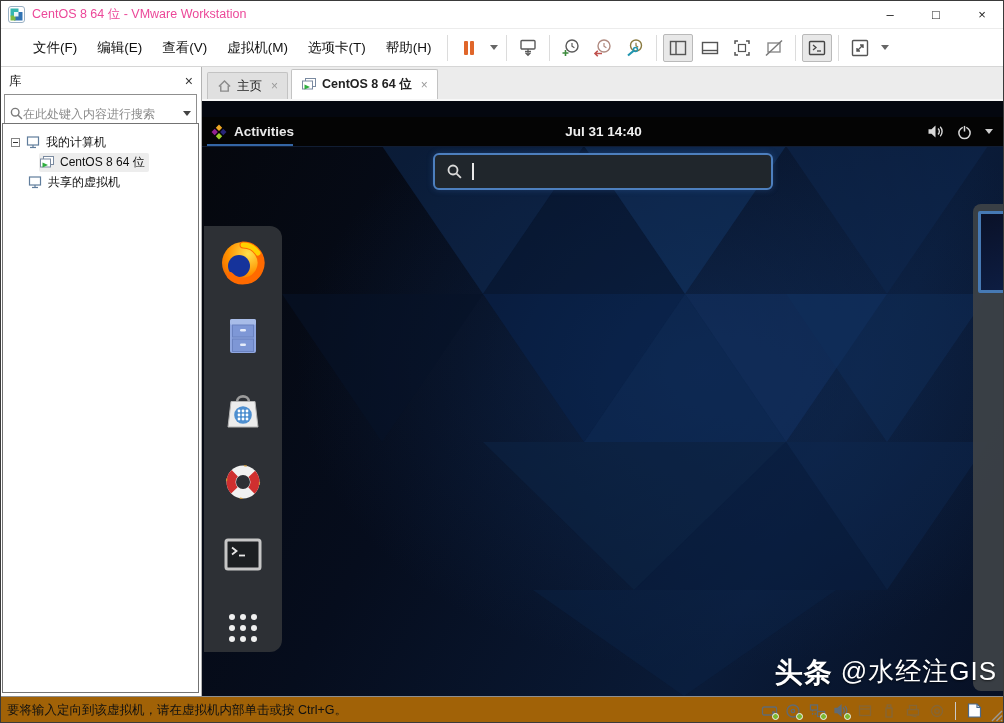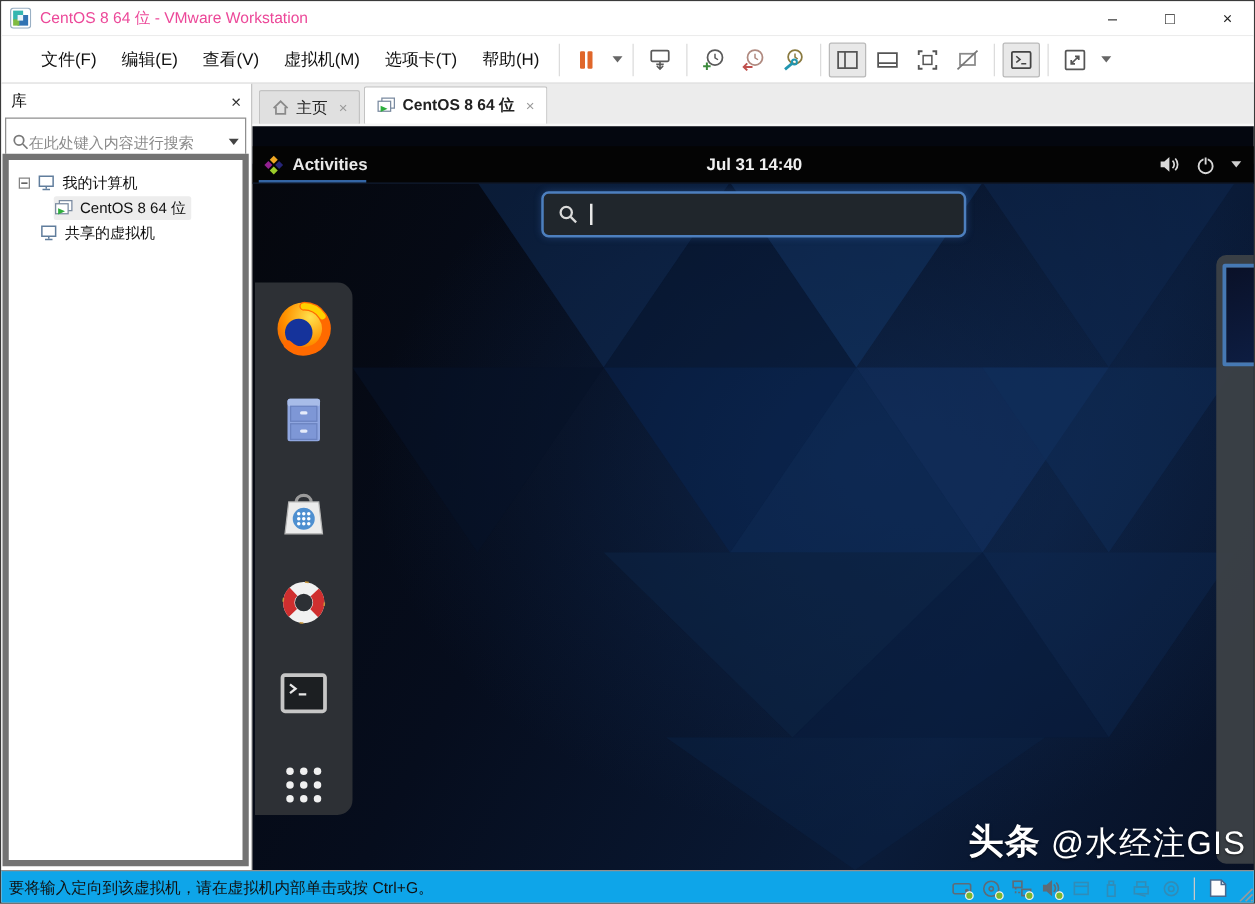--- a/index.html
+++ b/index.html
@@ -25,21 +25,21 @@
 
   
   .library { left:0; top:66px; width:201px; height:629px; background:#fff; border-right:1px solid #b3b3b3; }
   .lib-header { position:absolute; left:0; top:2px; width:100%; height:24px; display:flex; align-items:center; padding:0 8px; }
   .lib-title { font-size:12.5px; color:#111; }
   .lib-close { margin-left:auto; font-size:14px; color:#333; line-height:1; }
   .lib-search { position:absolute; left:3px; top:27px; width:193px; height:39px; border:1px solid #8f8f8f; display:flex; align-items:center; padding:0 5px; background:#fff; }
   .lib-search input { border:none; outline:none; flex:1; font-size:12px; color:#333; font-family:inherit; min-width:0; }
   .lib-search input::placeholder { color:#8a8a8a; }
   .search-caret { width:0; height:0; border-left:4px solid transparent; border-right:4px solid transparent; border-top:5px solid #444; }
-  .lib-tree { position:absolute; left:1px; top:56px; width:197px; height:570px; border:5px solid #737373; background:#fff; padding-top:8px; }
+  .lib-tree { position:absolute; left:1px; top:56px; width:197px; height:570px; border:1px solid #737373; background:#fff; padding-top:8px; }
   .tree-row { display:flex; align-items:center; height:20px; font-size:12px; color:#111; white-space:nowrap; }
   .tree-row .lbl { margin-left:5px; }
   .tree-row.sel .lbl-wrap { background:#ededed; border-radius:2px; padding:1px 4px 1px 0; display:flex; align-items:center; }
   .expander { width:9px; height:9px; border:1px solid #848484; position:relative; margin-left:8px; background:#fff; }
   .expander:after { content:""; position:absolute; left:1px; right:1px; top:3px; height:1px; background:#333; }
 
   
   .tabstrip { left:201px; top:66px; width:803px; height:34px; background:#ececec; display:flex; align-items:flex-end; padding-left:5px; border-bottom:2px solid #f7f7f7; }
   .tab { height:27px; display:flex; align-items:center; padding:0 9px; font-size:12.5px; color:#222; background:#e0e0e0; border:1px solid #c3c3c3; border-bottom:none; border-radius:2px 2px 0 0; margin-right:3px; }
   .tab.active { background:#fff; height:30px; font-weight:bold; }
@@ -64,26 +64,26 @@
 
   .gnome-search { position:absolute; left:231px; top:52px; width:340px; height:37px; background:#20262c; border:2px solid #4d7fbe; border-radius:6px; display:flex; align-items:center; padding:0 12px; box-shadow:0 0 6px rgba(60,110,180,.35); }
   .text-caret { width:1.5px; height:17px; background:#e8e8e8; margin-left:10px; }
 
   .dock { position:absolute; left:2px; top:125px; width:78px; height:426px; background:#2d3035; border-radius:0 12px 12px 0; display:flex; flex-direction:column; align-items:center; padding-top:12px; gap:24px; }
   .dock-item { width:50px; height:50px; display:flex; align-items:center; justify-content:center; }
 
   .ws-panel { position:absolute; right:-6px; top:103px; width:38px; height:487px; background:rgba(62,66,70,.92); border-radius:8px 0 0 8px; }
   .ws-thumb { position:absolute; left:5px; top:7px; width:32px; height:82px; border:3px solid #4679b4; border-radius:2px; background:linear-gradient(160deg,#0a1128,#0d1d42); }
 
-  .watermark { position:absolute; right:8px; bottom:4px; color:#fff; font-size:26px; letter-spacing:1px; display:flex; align-items:flex-end; gap:8px; text-shadow:0 1px 2px rgba(0,0,0,.6); }
+  .watermark { position:absolute; right:8px; bottom:4px; color:#fff; font-size:26px; letter-spacing:1px; display:flex; align-items:flex-start; gap:8px; text-shadow:0 1px 2px rgba(0,0,0,.6); }
   .watermark .wb { font-weight:700; font-size:28px; }
   .watermark .wr { font-weight:400; }
 
   
-  .statusbar { left:0; top:695px; width:1004px; height:28px; background:#0ea5e9; border-top:1px solid #8f8f8f; display:flex; align-items:center; padding:0 6px; }
+  .statusbar { left:0; top:695px; width:1004px; height:28px; background:#a16207; border-top:1px solid #8f8f8f; display:flex; align-items:center; padding:0 6px; }
   .status-msg { font-size:12.5px; color:#111; }
   .status-icons { margin-left:auto; display:flex; align-items:center; gap:6px; margin-right:16px; }
   .dev { position:relative; width:18px; height:17px; display:flex; align-items:center; justify-content:center; }
   .dev .dot { position:absolute; right:-1px; bottom:-1px; width:7px; height:7px; border-radius:50%; background:#7cb82f; border:1px solid #f4f4f4; }
   .dev.off { opacity:.42; }
   .st-sep { width:1px; height:18px; background:#c9c9c9; margin:0 3px; }
   .grip { position:absolute; right:1px; bottom:1px; }
 </style>
 </head>
 <body>

